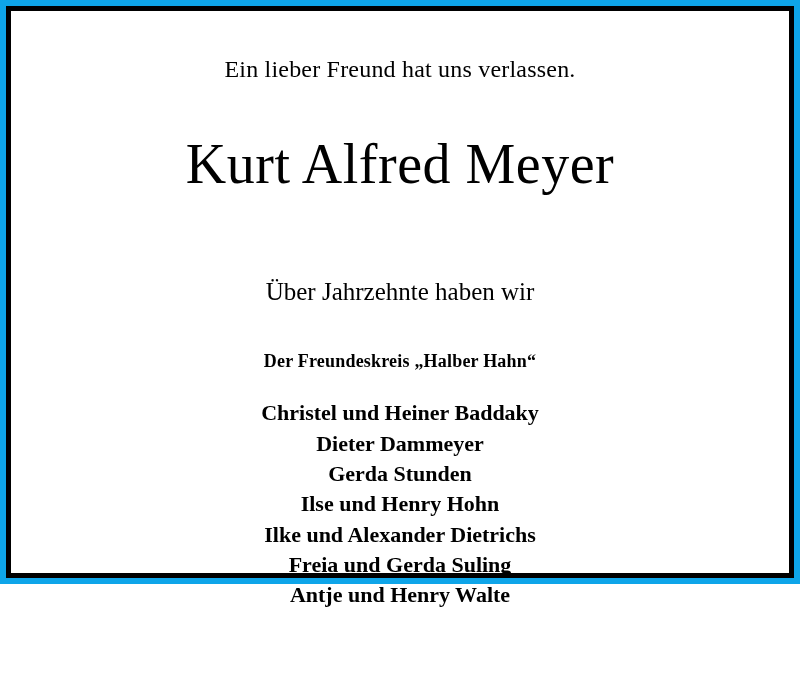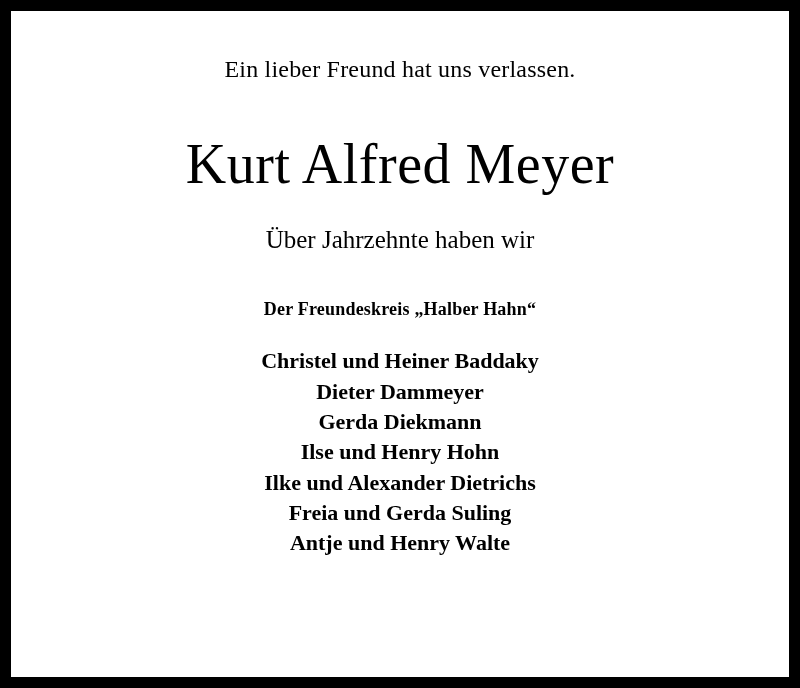--- a/index.html
+++ b/index.html
@@ -10,22 +10,22 @@
     width: 800px;
     height: 688px;
     background: #ffffff;
     font-family: "Liberation Serif", serif;
     color: #000000;
     overflow: hidden;
   }
   .notice-outer {
     box-sizing: border-box;
     width: 800px;
-    height: 688px;
-    background: #000000;
+    height: 584px;
+    background: #0ea5e9;
     padding: 6px;
   }
   .notice-border {
     box-sizing: border-box;
     width: 100%;
     height: 100%;
     border: 5px solid #000000;
     background: #ffffff;
     display: flex;
     flex-direction: column;
@@ -40,21 +40,21 @@
   }
   .deceased-name {
     font-size: 56px;
     line-height: 1.1;
     text-align: right;
     margin-top: 50px;
     letter-spacing: 0.5px;
     white-space: nowrap;
   }
   .verse {
-    margin-top: 28px;
+    margin-top: 80px;
     text-align: center;
     font-size: 25px;
     line-height: 1.35;
   }
   .verse div {
     white-space: nowrap;
   }
   .group-title {
     margin-top: 42px;
     font-size: 18px;
@@ -85,21 +85,21 @@
 
     <div class="verse">
       <div>Über Jahrzehnte haben wir</div>
     </div>
 
     <div class="group-title">Der Freundeskreis „Halber Hahn“</div>
 
     <div class="mourners">
       <div>Christel und Heiner Baddaky</div>
       <div>Dieter Dammeyer</div>
-      <div>Gerda Diekmann</div>
+      <div>Gerda Stunden</div>
       <div>Ilse und Henry Hohn</div>
       <div>Ilke und Alexander Dietrichs</div>
       <div>Freia und Gerda Suling</div>
       <div>Antje und Henry Walte</div>
     </div>
 
   </div>
 </div>
 
 </body></html>

